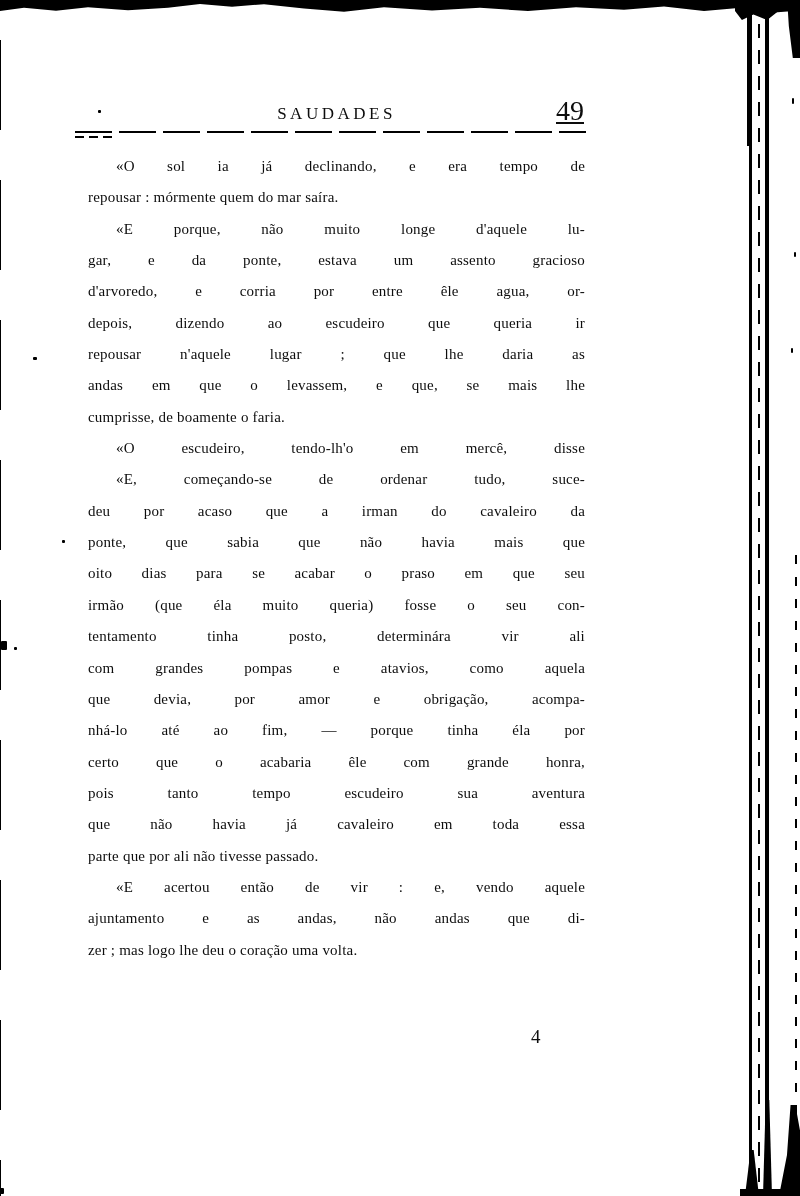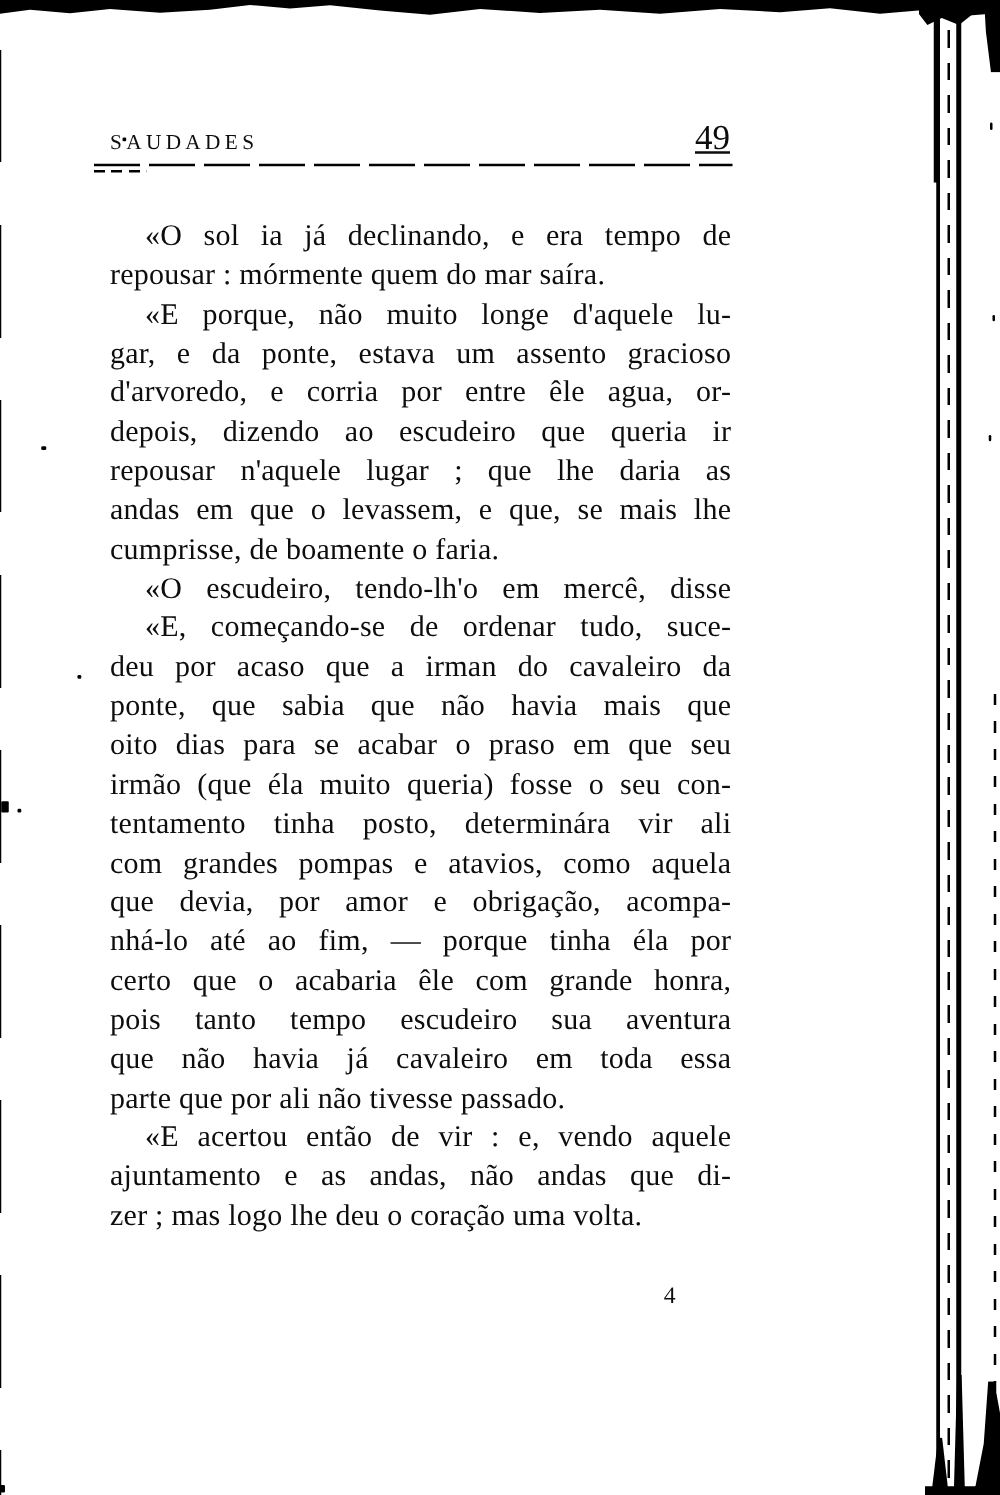--- a/index.html
+++ b/index.html
@@ -31,39 +31,39 @@
     clip-path:polygon(30% 0,70% 0,100% 100%,0 100%);}
   .vline-d{left:795px;top:555px;width:2px;height:641px;background:repeating-linear-gradient(180deg,#000 0 9px,transparent 9px 22px);}
   .br-wedge{left:779px;top:1105px;width:21px;height:91px;
     clip-path:polygon(55% 0,78% 0,100% 28%,100% 100%,0 100%,38% 55%);}
   .bottom-strip{left:740px;top:1189px;width:60px;height:7px;}
   .left-hairline{left:0;top:40px;width:1px;height:1156px;background:repeating-linear-gradient(180deg,#000 0 90px,transparent 90px 140px);}
   .speck{position:absolute;background:#000;border-radius:1px;}
   
   .running-title{
     position:absolute;left:88px;top:104px;width:497px;
-    text-align:left;font-size:17px;letter-spacing:3.5px;
+    text-align:center;font-size:17px;letter-spacing:3.5px;
   }
   .page-number{
     position:absolute;right:216px;top:95px;
     font-size:28px;
     text-decoration:underline;
   }
   .header-rule{
     position:absolute;left:75px;top:131px;width:511px;height:2px;
     background:repeating-linear-gradient(90deg,#000 0 37px,transparent 37px 44px);
   }
   .header-rule-frag{
     position:absolute;left:75px;top:136px;width:42px;height:2px;
     background:repeating-linear-gradient(90deg,#000 0 9px,transparent 9px 14px);
   }
   
   .text-block{
-    position:absolute;left:88px;top:174px;width:497px;
-    font-size:24px;letter-spacing:.2px;
+    position:absolute;left:88px;top:151px;width:497px;
+    font-size:15px;letter-spacing:.2px;
   }
   .line{
     height:31.35px;line-height:31.35px;
     text-align:justify;text-align-last:justify;
     white-space:normal;overflow:visible;
   }
   .line.indent{text-indent:28px;}
   .line.last{text-align-last:left;}
   
   .signature-mark{

